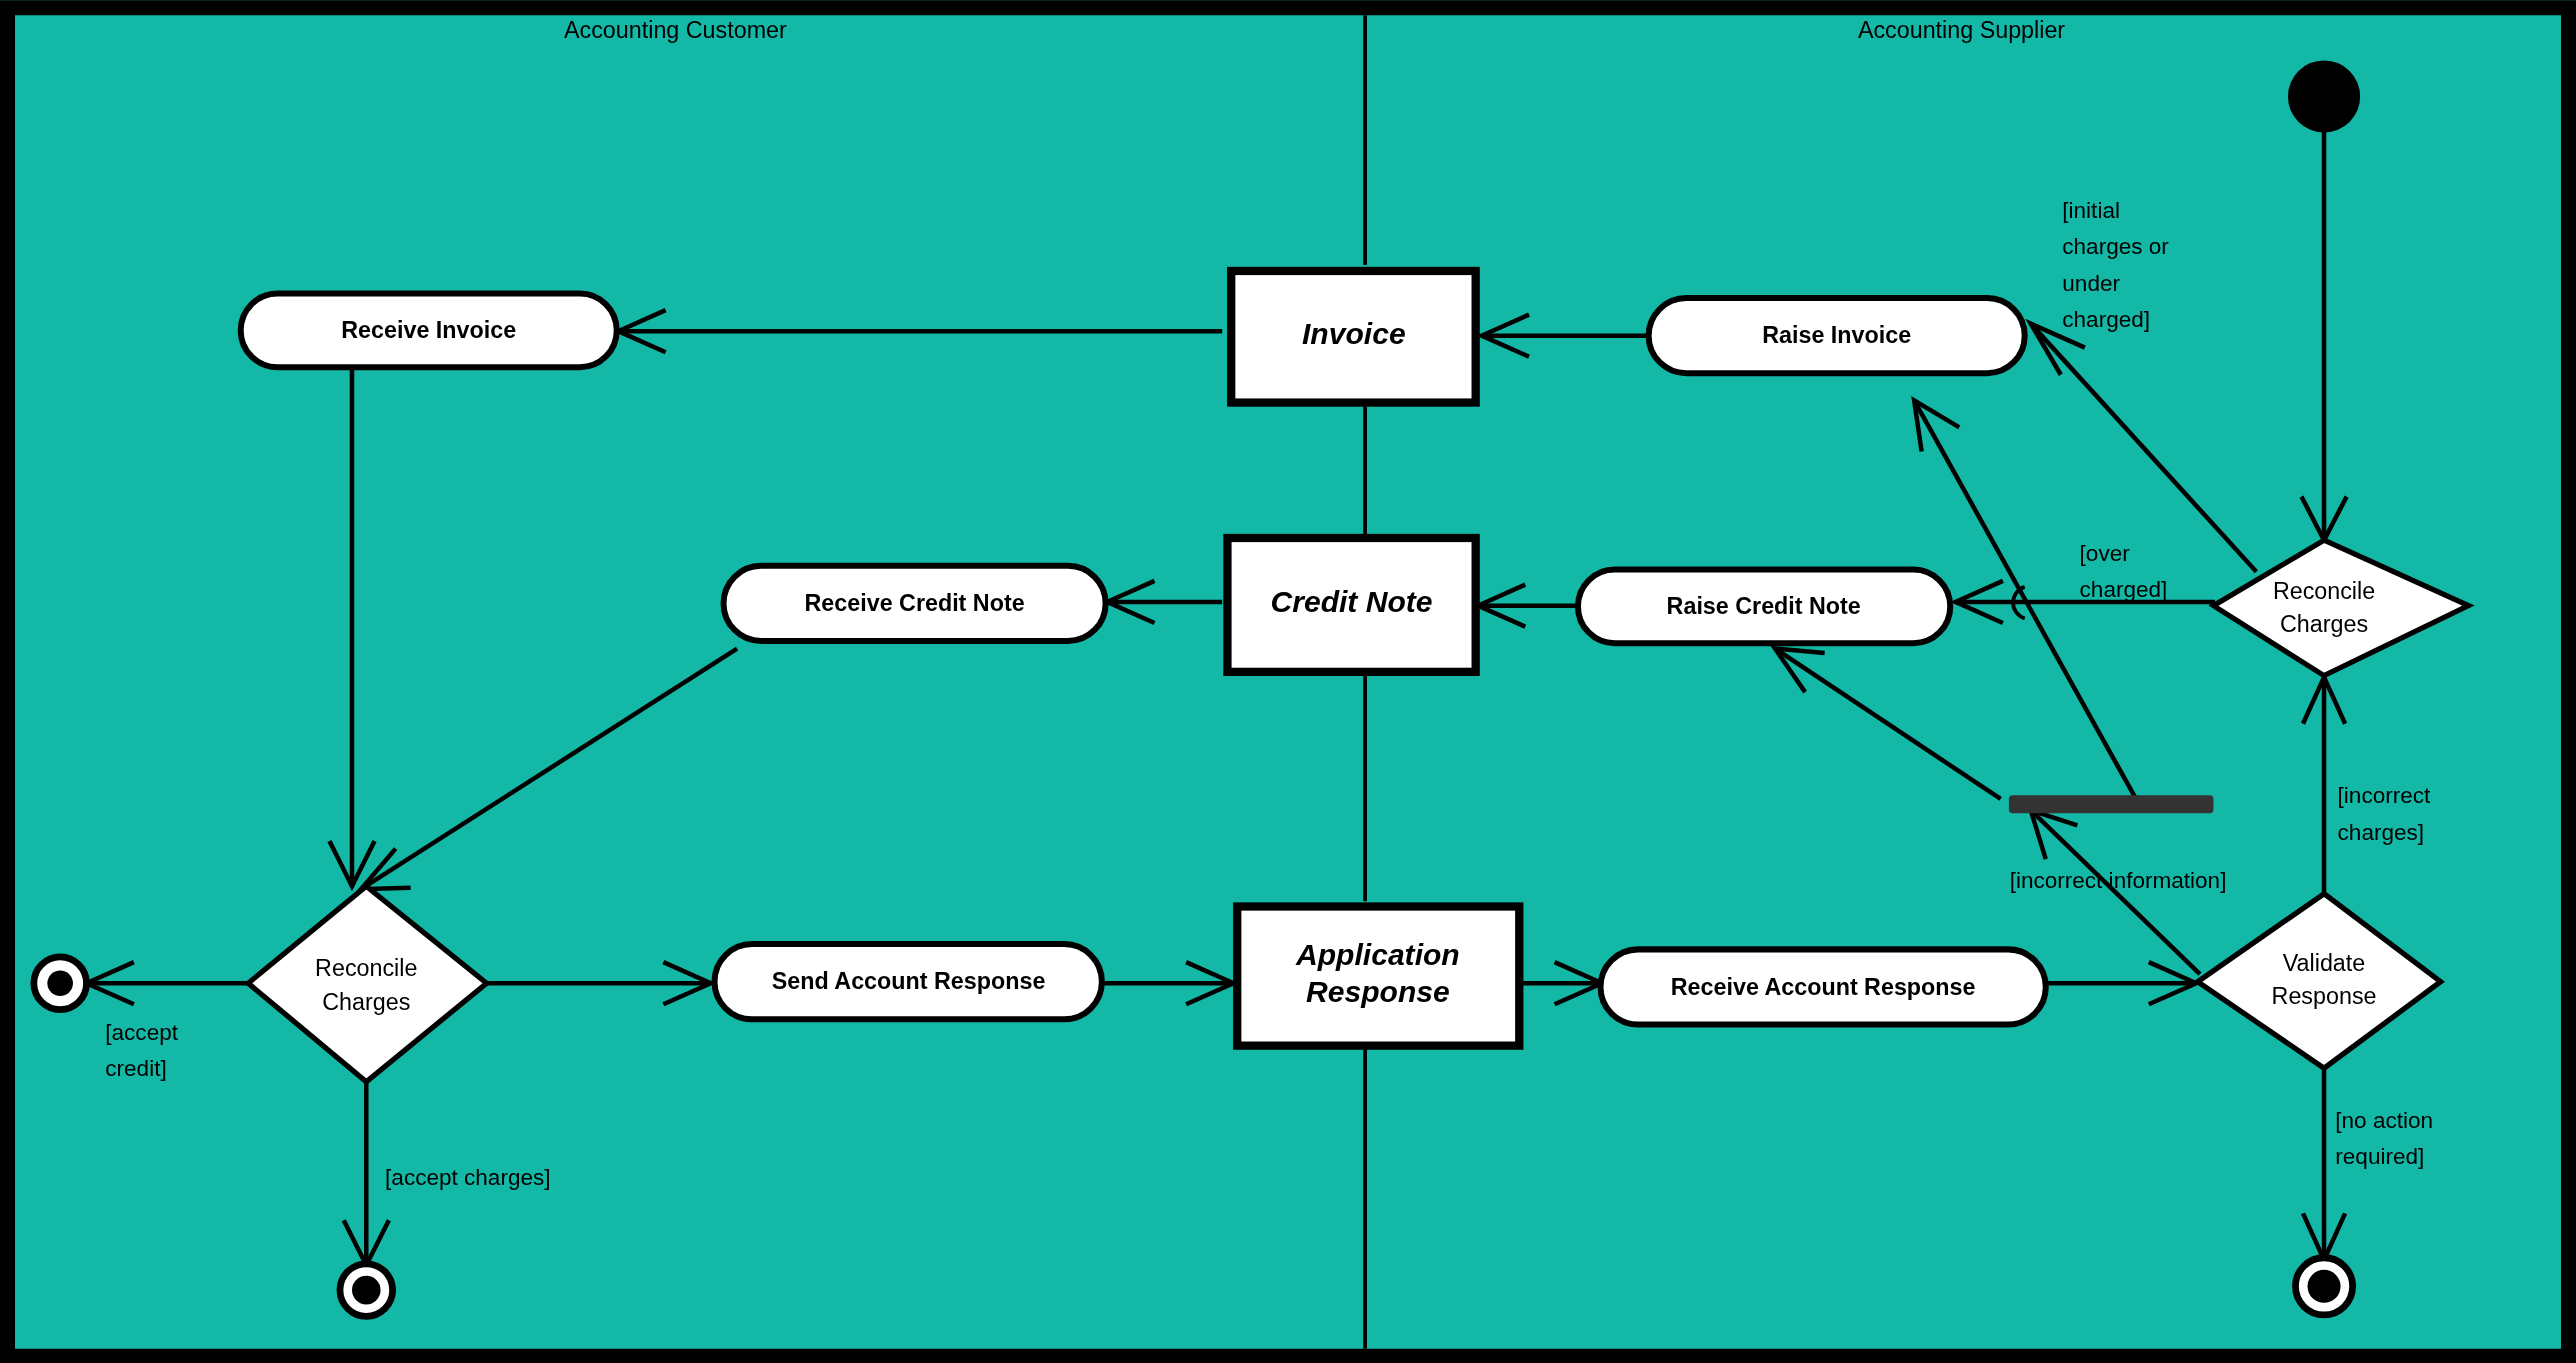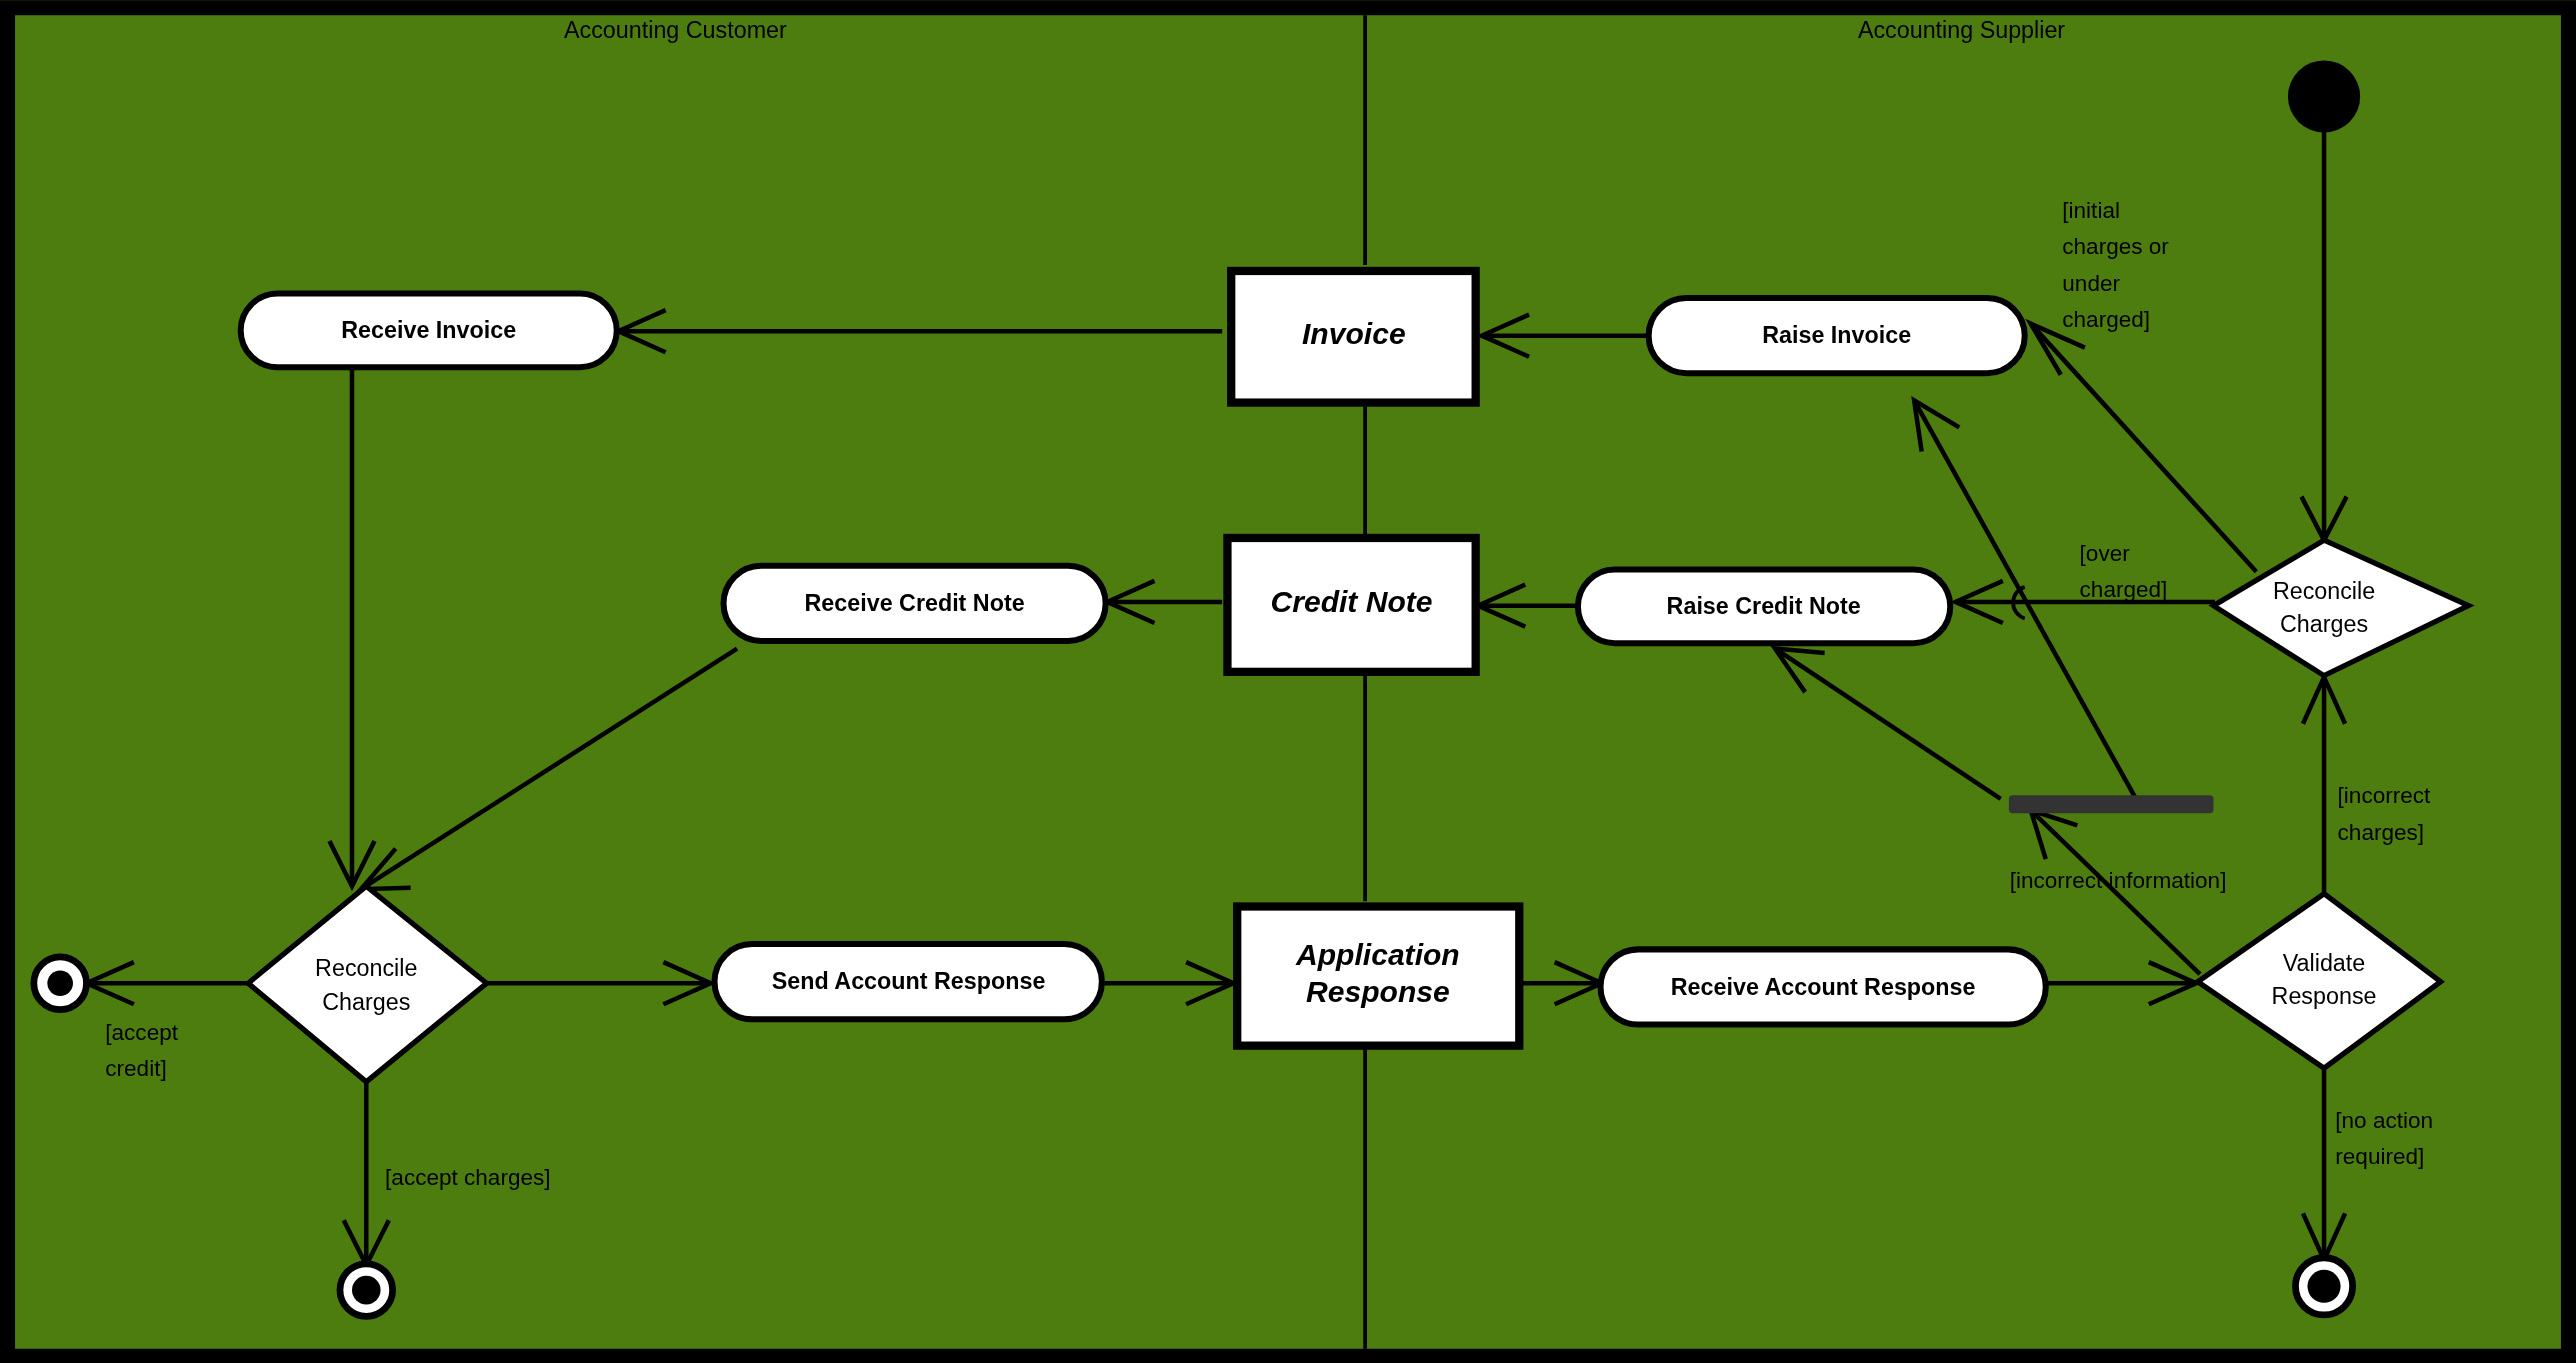--- a/index.html
+++ b/index.html
@@ -7,21 +7,21 @@
     padding: 0;
     background: #ffffff;
   }
   body {
     font-family: "Liberation Sans", sans-serif;
   }
   #canvas {
     position: relative;
     width: 2576px;
     height: 1364px;
-    background: #4d7c0f;
+    background: #14b8a6;
     overflow: hidden;
     text-align: right;
   }
   #diagram-svg {
     position: absolute;
     top: 0;
     left: 0;
     width: 2576px;
     height: 1364px;
   }

